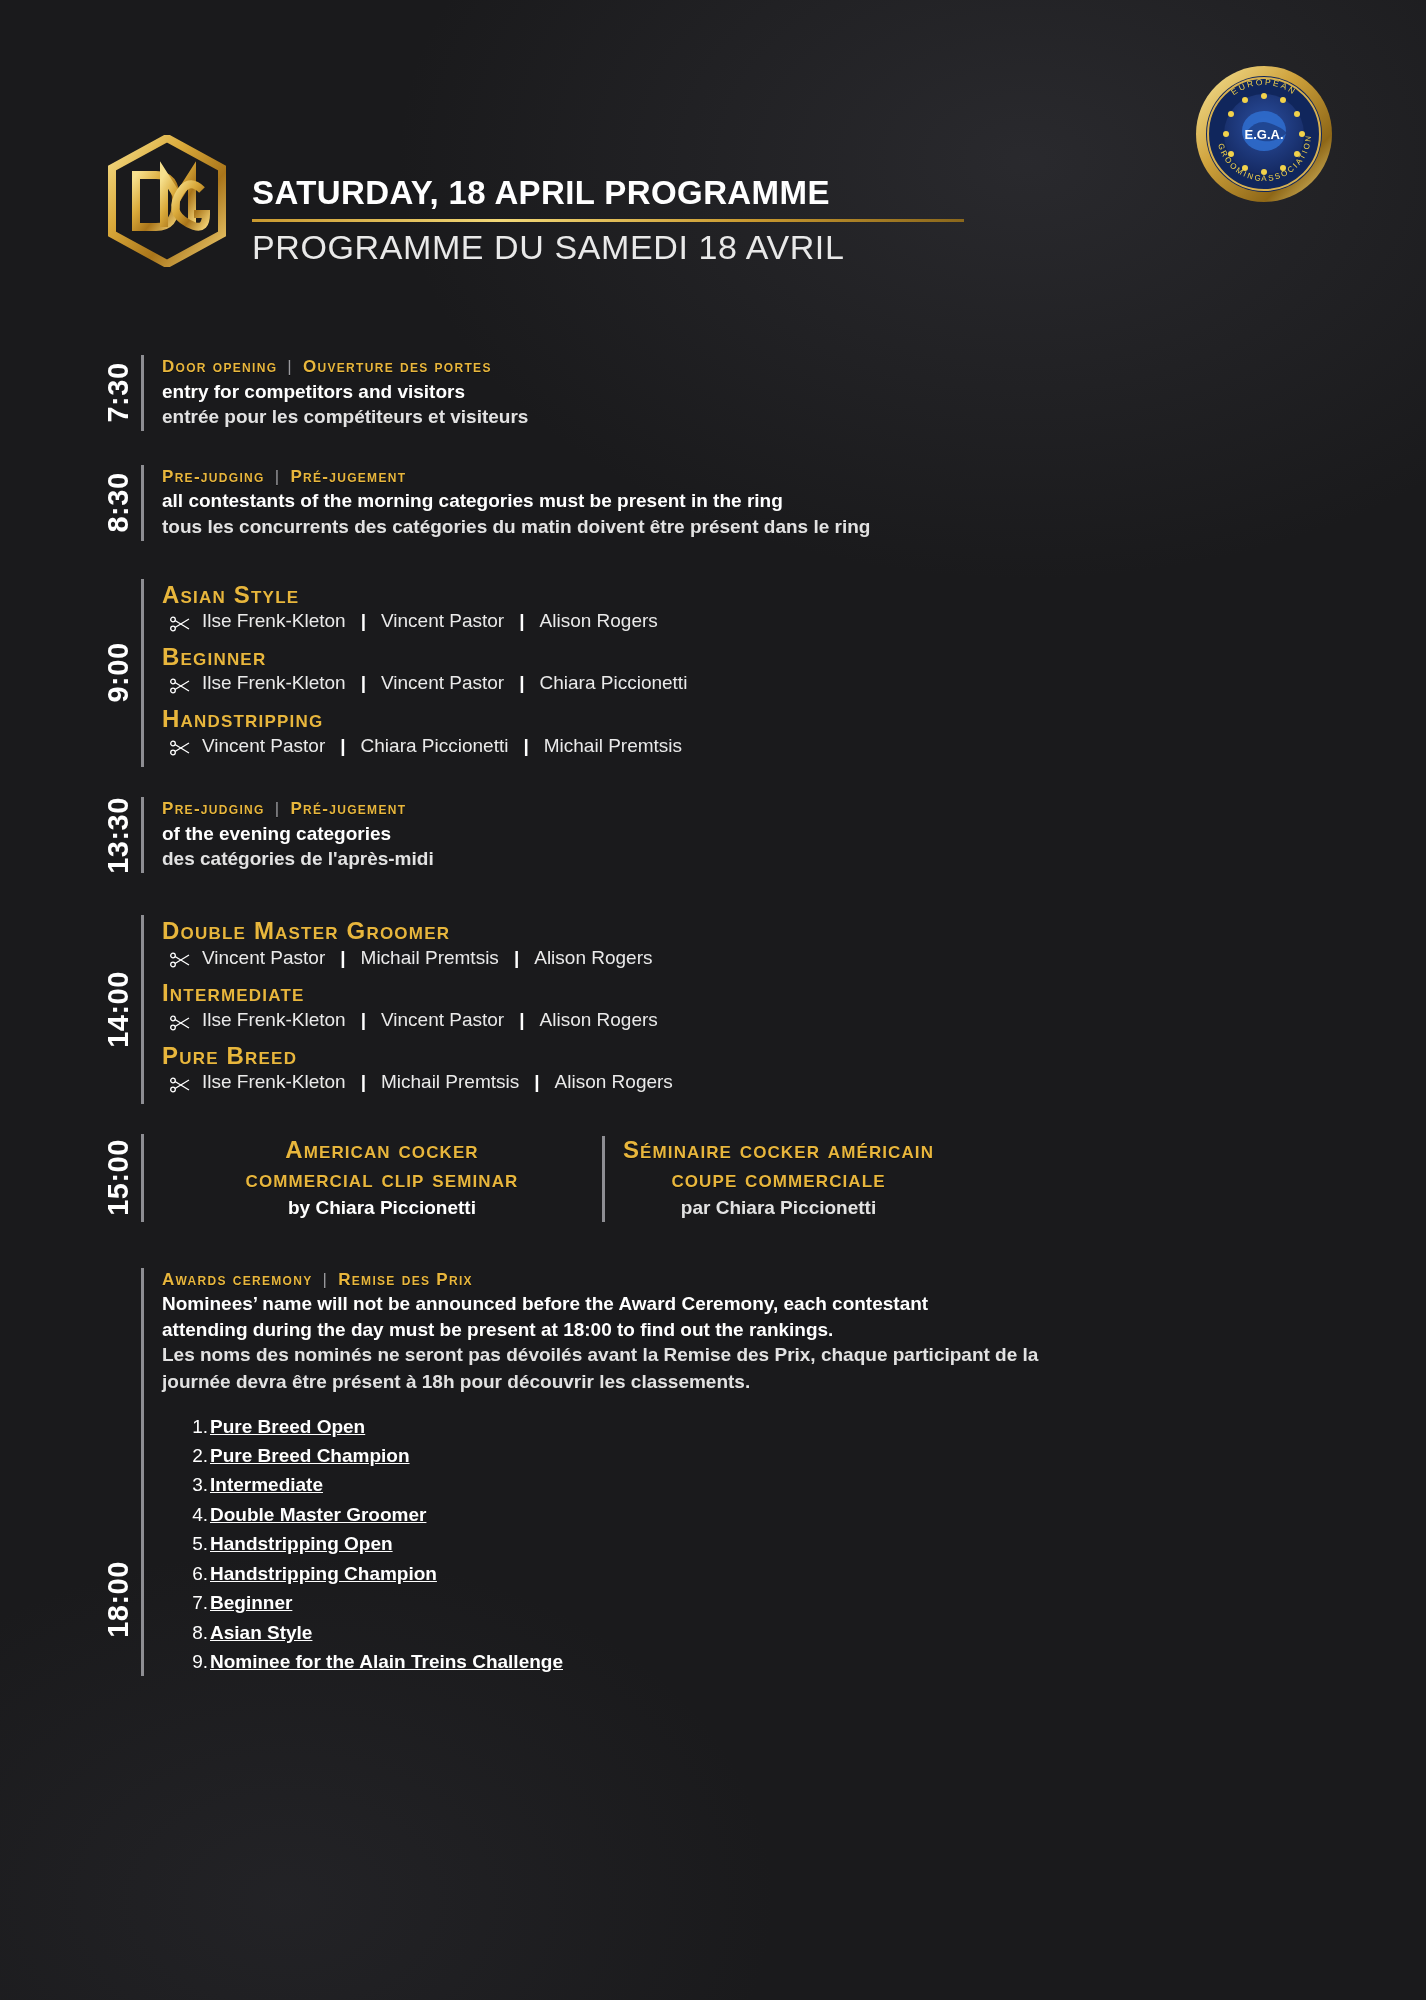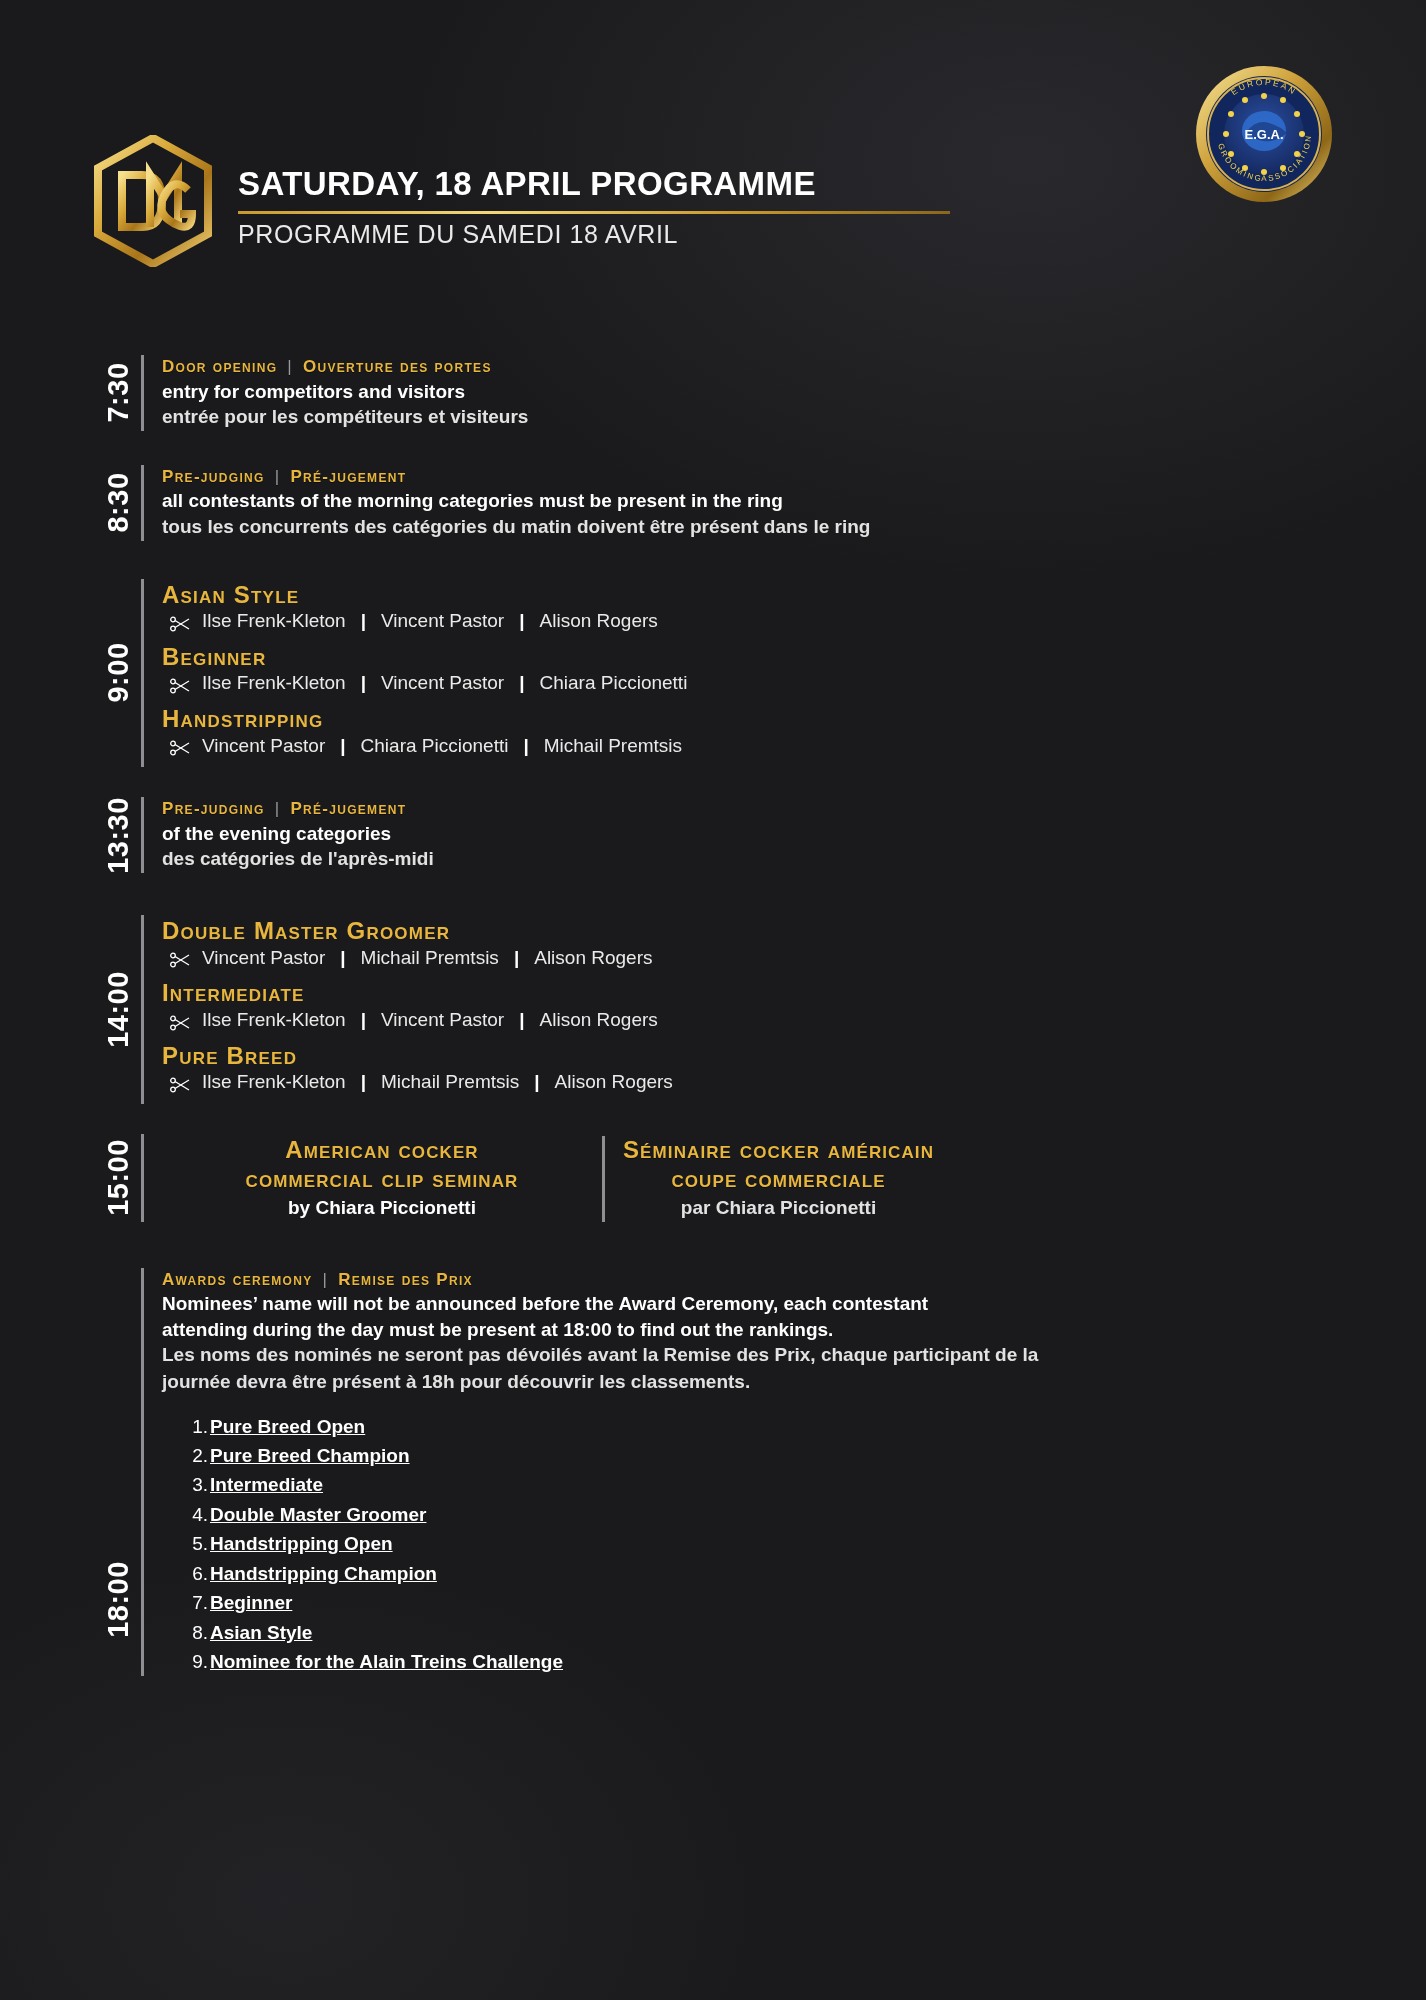--- a/index.html
+++ b/index.html
@@ -21,24 +21,24 @@
     height: 2000px;
     background:
       radial-gradient(ellipse 900px 600px at 72% 8%, rgba(70,70,78,0.35) 0%, rgba(26,26,28,0) 70%),
       radial-gradient(ellipse 700px 500px at 20% 95%, rgba(60,60,68,0.25) 0%, rgba(26,26,28,0) 70%),
       #1a1a1c;
   }
 
   
   .header {
     position: absolute;
-    left: 92px;
+    left: 106px;
     top: 135px;
     display: flex;
-    align-items: center;
+    align-items: flex-end;
   }
   .logo-mark {
     width: 122px;
     height: 132px;
     margin-right: 24px;
     flex: 0 0 auto;
   }
   .header-text { padding-top: 13px; }
   .title-en {
     font-size: 33px;
@@ -48,21 +48,21 @@
     line-height: 1.1;
     white-space: nowrap;
   }
   .title-rule {
     margin: 8px 0 6px 0;
     height: 3px;
     width: 712px;
     background: linear-gradient(to right, #c9992f 0%, #f2d878 35%, #c9992f 70%, #8a671c 100%);
   }
   .title-fr {
-    font-size: 25px;
+    font-size: 34px;
     font-weight: 300;
     letter-spacing: 0.6px;
     color: #e9e9e9;
     line-height: 1.15;
     white-space: nowrap;
   }
 
   
   .ega-badge {
     position: absolute;

